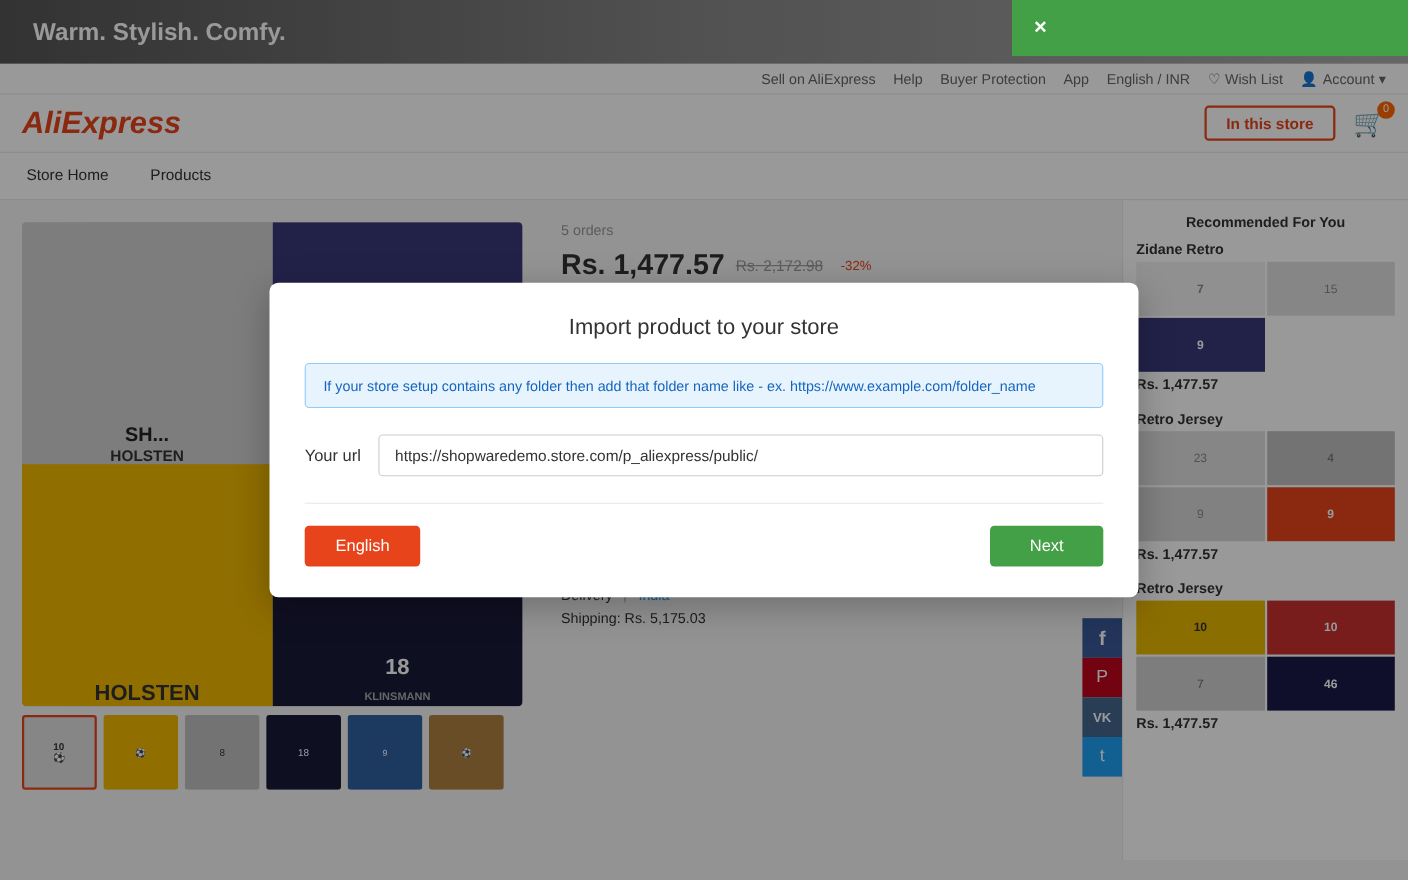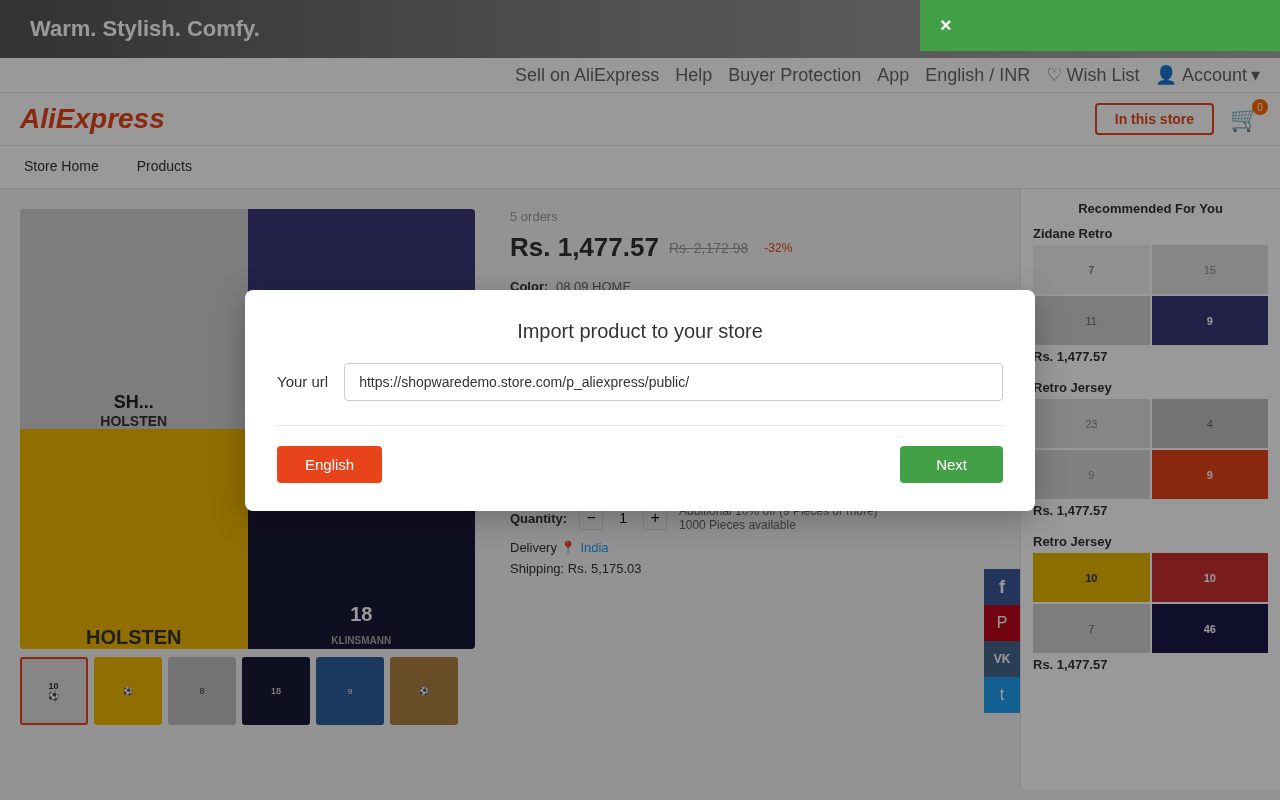--- a/index.html
+++ b/index.html
@@ -7,21 +7,21 @@
 
     
     .top-bar {
       background: #fff;
       border-bottom: 1px solid #e8e8e8;
       padding: 6px 20px;
       display: flex;
       align-items: center;
       justify-content: flex-end;
       gap: 16px;
-      font-size: 18px;
+      font-size: 13px;
       color: #666;
     }
     .top-bar-item { display: flex; align-items: center; gap: 4px; cursor: pointer; }
 
     
     .header {
       background: #fff;
       padding: 10px 20px;
       display: flex;
       border-bottom: 1px solid #e8e8e8;
@@ -378,21 +378,20 @@
     <div class="shipping-row">Shipping: Rs. 5,175.03</div>
   </div>
 
   <div class="recommended">
     <div class="rec-title">Recommended For You</div>
     <div class="rec-item">
       <div class="rec-item-title">Zidane Retro</div>
       <div class="rec-img-grid">
         <div class="rec-img-cell" style="background:#f0f0f0; color:#888; font-size:11px; font-weight:bold;">7</div>
         <div class="rec-img-cell" style="background:#e0e0e0; font-size:11px; color:#888;">15</div>
-        <div class="rec-img-cell" style="background:#d0d0d0; font-size:11px; color:#666;">11</div>
         <div class="rec-img-cell" style="background:#3a3a7a; color:#fff; font-size:11px; font-weight:bold;">9</div>
       </div>
       <div class="rec-price">Rs. 1,477.57</div>
     </div>
     <div class="rec-item">
       <div class="rec-item-title">Retro Jersey</div>
       <div class="rec-img-grid">
         <div class="rec-img-cell" style="background:#e0e0e0; font-size:11px; color:#888;">23</div>
         <div class="rec-img-cell" style="background:#c0c0c0; font-size:11px; color:#666;">4</div>
         <div class="rec-img-cell" style="background:#d8d8d8; font-size:11px; color:#888;">9</div>
@@ -426,20 +425,21 @@
 
 </div>
 
 <div class="success-notification">
   <span class="success-close">×</span>
 </div>
 
 <div class="modal-overlay">
   <div class="modal">
     <div class="modal-title">Import product to your store</div>
+    <div class="modal-info-box">If your store setup contains any folder then add that folder name like - ex. https://www.example.com/folder_name</div>
     <div class="modal-url-row">
       <label class="modal-url-label">Your url</label>
       <input class="modal-url-input" type="text" value="https://shopwaredemo.store.com/p_aliexpress/public/" style="">
     </div>
     <hr class="modal-divider">
     <div class="modal-actions">
       <button class="cancel-btn">English</button>
       <button class="next-btn">Next</button>
     </div>
   </div>

